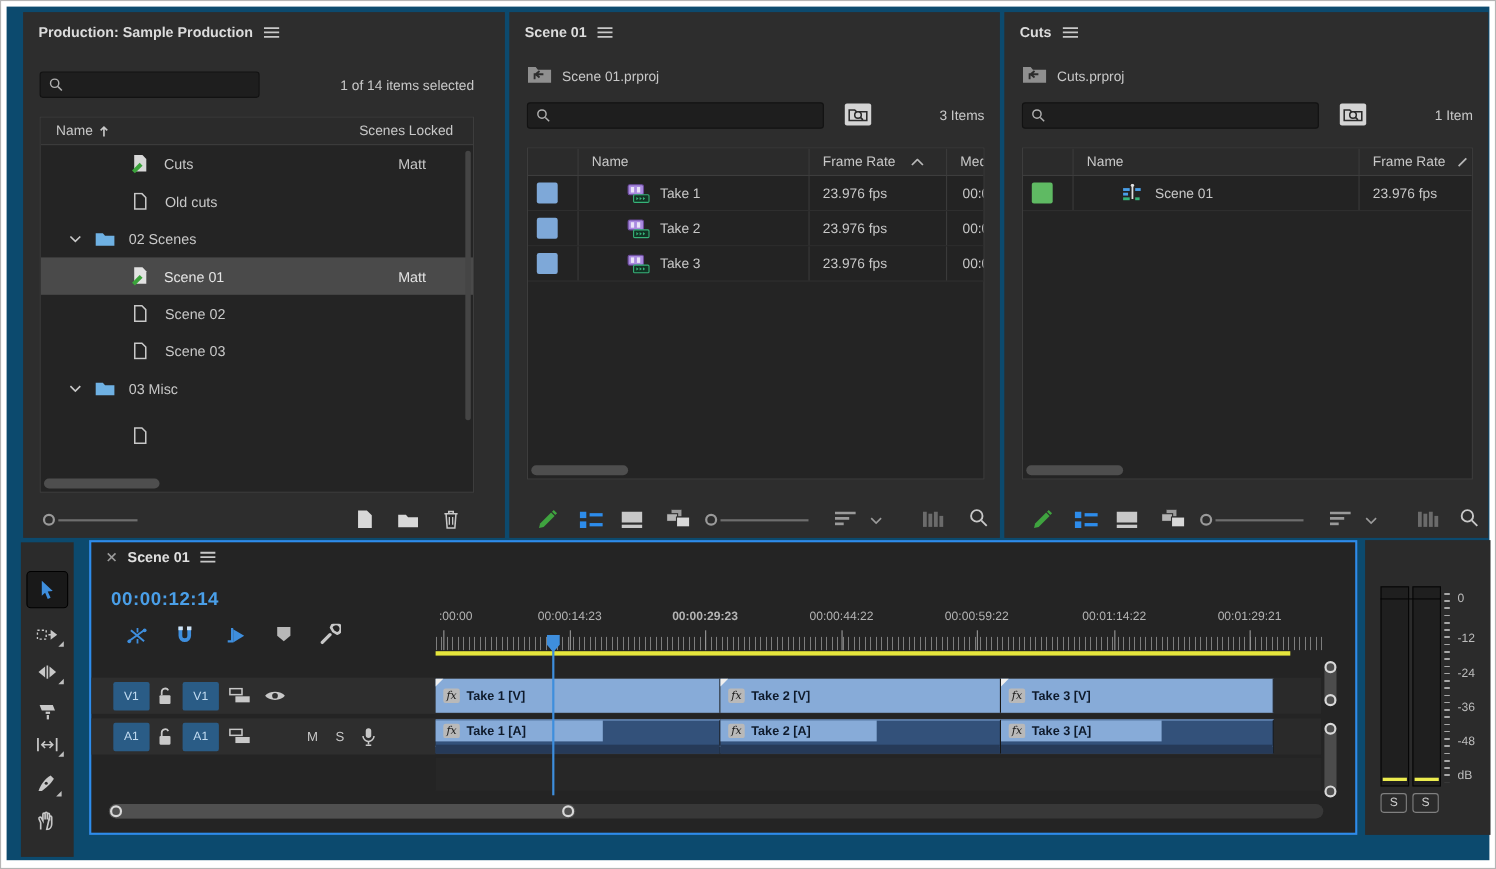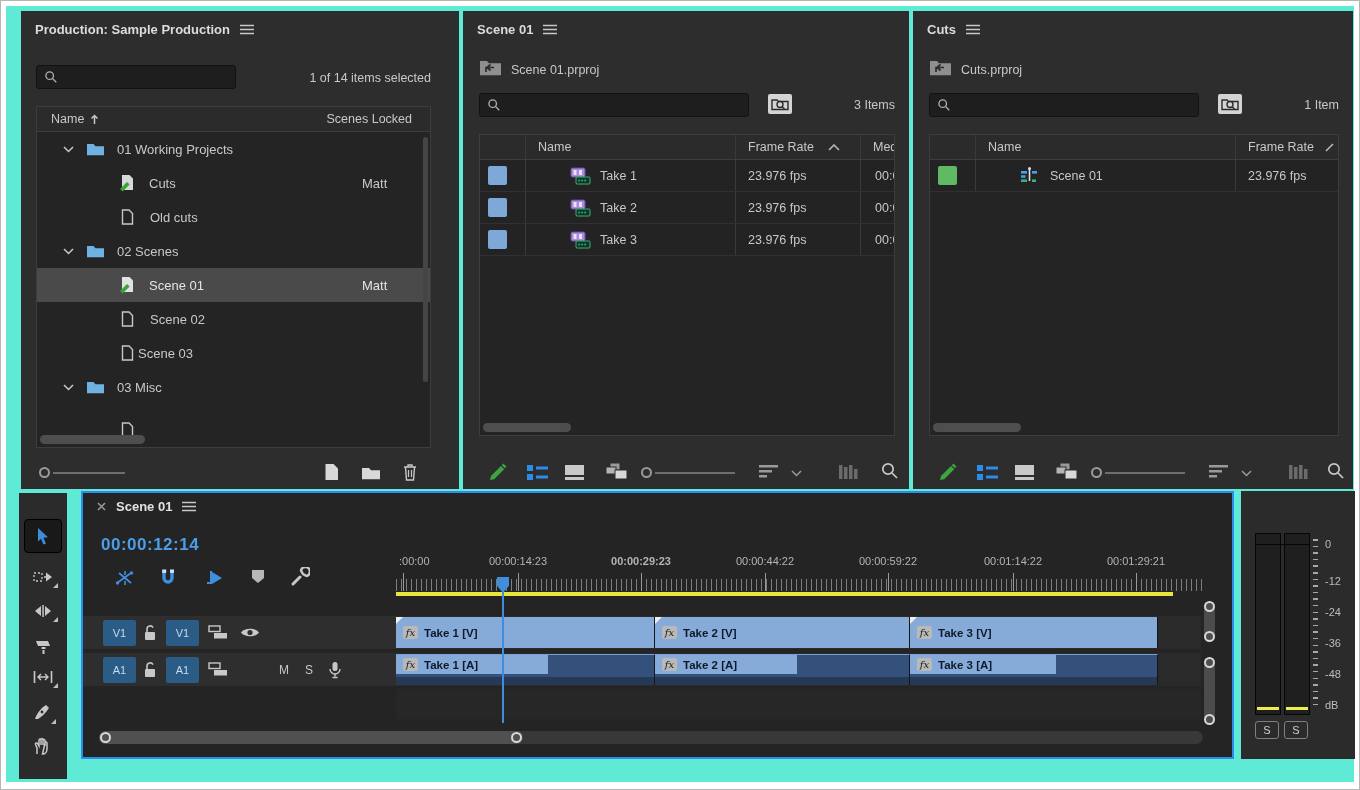--- a/index.html
+++ b/index.html
@@ -1,18 +1,18 @@
 <!DOCTYPE html>
 <html><head>
 <meta charset="utf-8">
 <style>
   *{box-sizing:border-box;margin:0;padding:0;font-family:"Liberation Sans",sans-serif;}
   html,body{width:1360px;height:790px;background:#ffffff;overflow:hidden;position:relative;}
   .frame{position:absolute;inset:0;border:1px solid #b5b5b5;}
-  .screen{position:absolute;left:5px;top:5px;right:5px;bottom:7px;background:#5eead4;}
+  .screen{position:absolute;left:5px;top:5px;right:5px;bottom:7px;background:#0c4a6e;}
   .abs{position:absolute;}
   .panel{position:absolute;top:5px;height:478px;background:#2d2d2d;}
   #prod-panel{left:15px;width:438px;}
   #scene-panel{left:457px;width:446px;}
   #cuts-panel{left:907px;width:440px;}
   .ptitle{position:absolute;top:11px;left:14px;display:flex;align-items:center;gap:10px;font-size:13px;font-weight:bold;color:#dcdcdc;}
   .search{position:absolute;height:24px;background:#1e1e1e;border:1px solid #121212;border-radius:3px;display:flex;align-items:center;padding-left:7px;}
   .statustext{position:absolute;font-size:12.5px;color:#c8c8c8;}
   .listbox{position:absolute;background:#242424;border:1px solid #3d3d3d;overflow:hidden;}
   .lhead{height:25px;border-bottom:1px solid #3d3d3d;display:flex;align-items:center;color:#c8c8c8;font-size:12.5px;background:#2b2b2b;position:relative;}
@@ -90,33 +90,20 @@
         <span style="margin-left:14px;">Name</span>
         <span style="margin-left:6px;">
               <svg width="9" height="11" viewBox="0 0 9 11">
                 <path d="M4.5 10V2M1.5 4.5L4.5 1.5 7.5 4.5" stroke="#c8c8c8" stroke-width="1.5" fill="none"></path>
               </svg>
             </span>
         <span style="position:absolute;right:18px;">Scenes Locked</span>
       </div>
 
       <div class="trow">
-        <span style="margin-left:26px;">
-              <svg width="11" height="7" viewBox="0 0 11 7">
-                <path d="M1 1l4.5 4.5L10 1" stroke="#c8c8c8" stroke-width="1.5" fill="none"></path>
-              </svg>
-            </span>
-        <span style="margin-left:12px;">
-              <svg width="19" height="14" viewBox="0 0 19 14">
-                <path d="M1 2h6.5l2 2.3H18v9H1z" fill="#6fb1e3"></path>
-              </svg>
-            </span>
-        <span style="margin-left:12px;">01 Working Projects</span>
-      </div>
-      <div class="trow">
         <span style="margin-left:82px;">
               <svg width="16" height="18" viewBox="0 0 16 18">
                 <path d="M3 1h7.5L14 4.5V16H3z" fill="#d8d8d8"></path>
                 <path d="M1 15l7-7 2.6 2.6-7 7z" fill="#3aa33a"></path>
               </svg>
             </span>
         <span style="margin-left:14px;">Cuts</span>
         <span class="lockedby">Matt</span>
       </div>
       <div class="trow">
@@ -157,21 +144,21 @@
               </svg>
             </span>
         <span style="margin-left:16px;">Scene 02</span>
       </div>
       <div class="trow">
         <span style="margin-left:84px;">
               <svg width="13" height="16" viewBox="0 0 13 16">
                 <path d="M1.5 1h6.5l3.5 3.5V15h-10z" fill="none" stroke="#c8c8c8" stroke-width="1.4"></path>
               </svg>
             </span>
-        <span style="margin-left:4px;">Scene 03</span>
+        <span style="margin-left:16px;">Scene 03</span>
       </div>
       <div class="trow">
         <span style="margin-left:26px;">
               <svg width="11" height="7" viewBox="0 0 11 7">
                 <path d="M1 1l4.5 4.5L10 1" stroke="#c8c8c8" stroke-width="1.5" fill="none"></path>
               </svg>
             </span>
         <span style="margin-left:12px;">
               <svg width="19" height="14" viewBox="0 0 19 14">
                 <path d="M1 2h6.5l2 2.3H18v9H1z" fill="#6fb1e3"></path>

